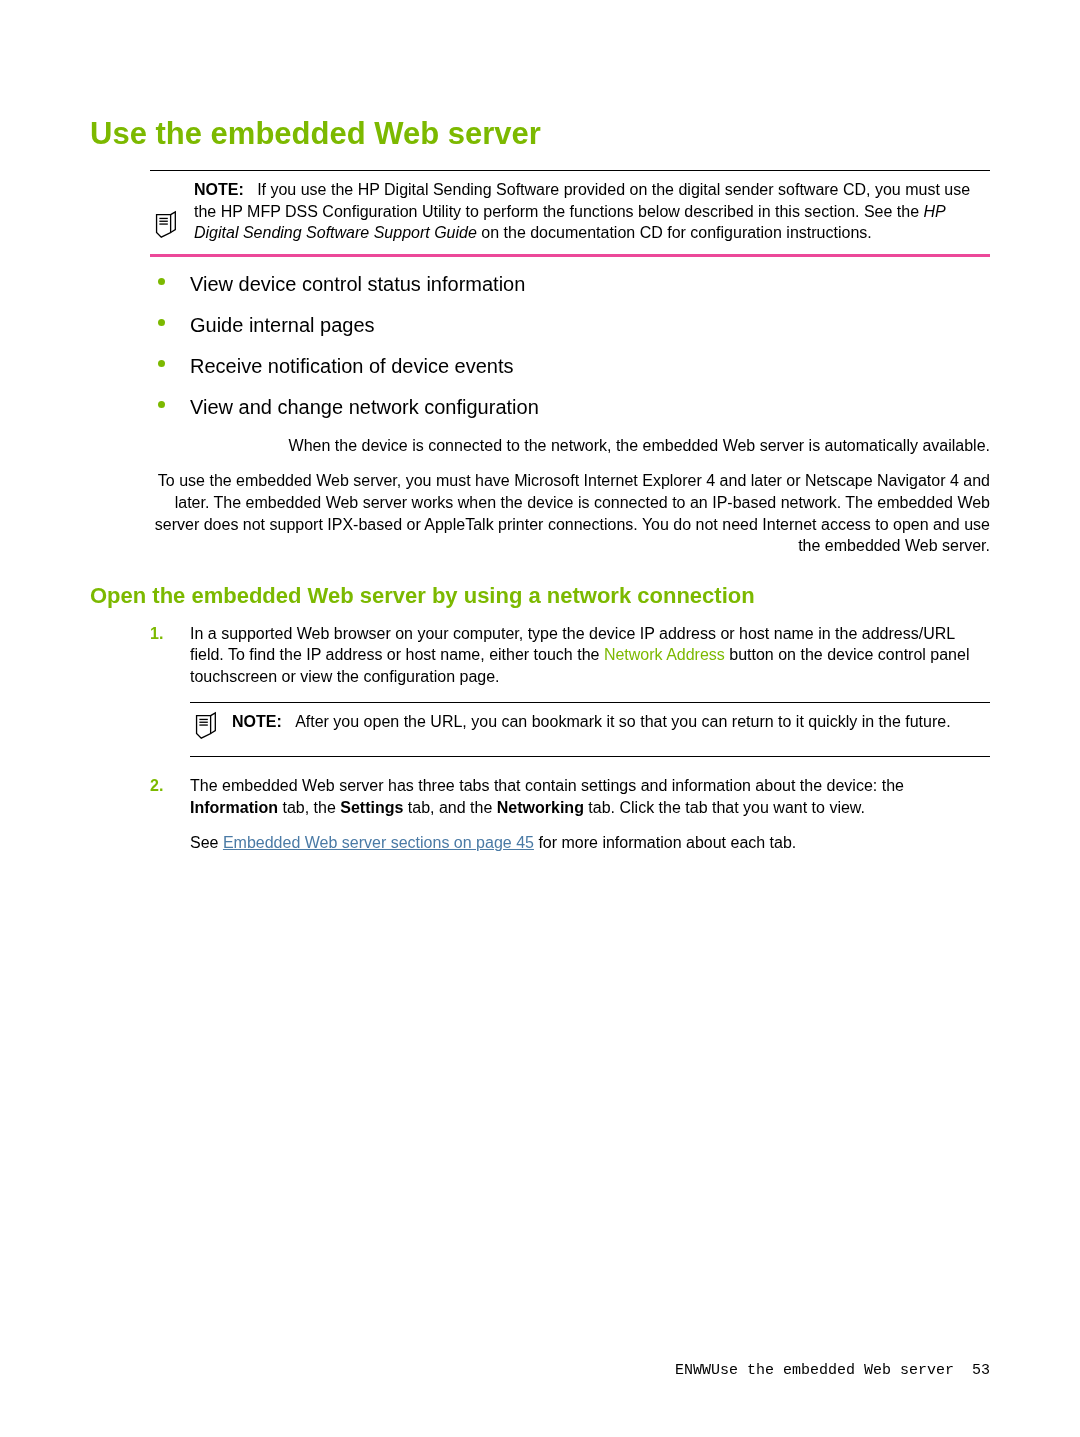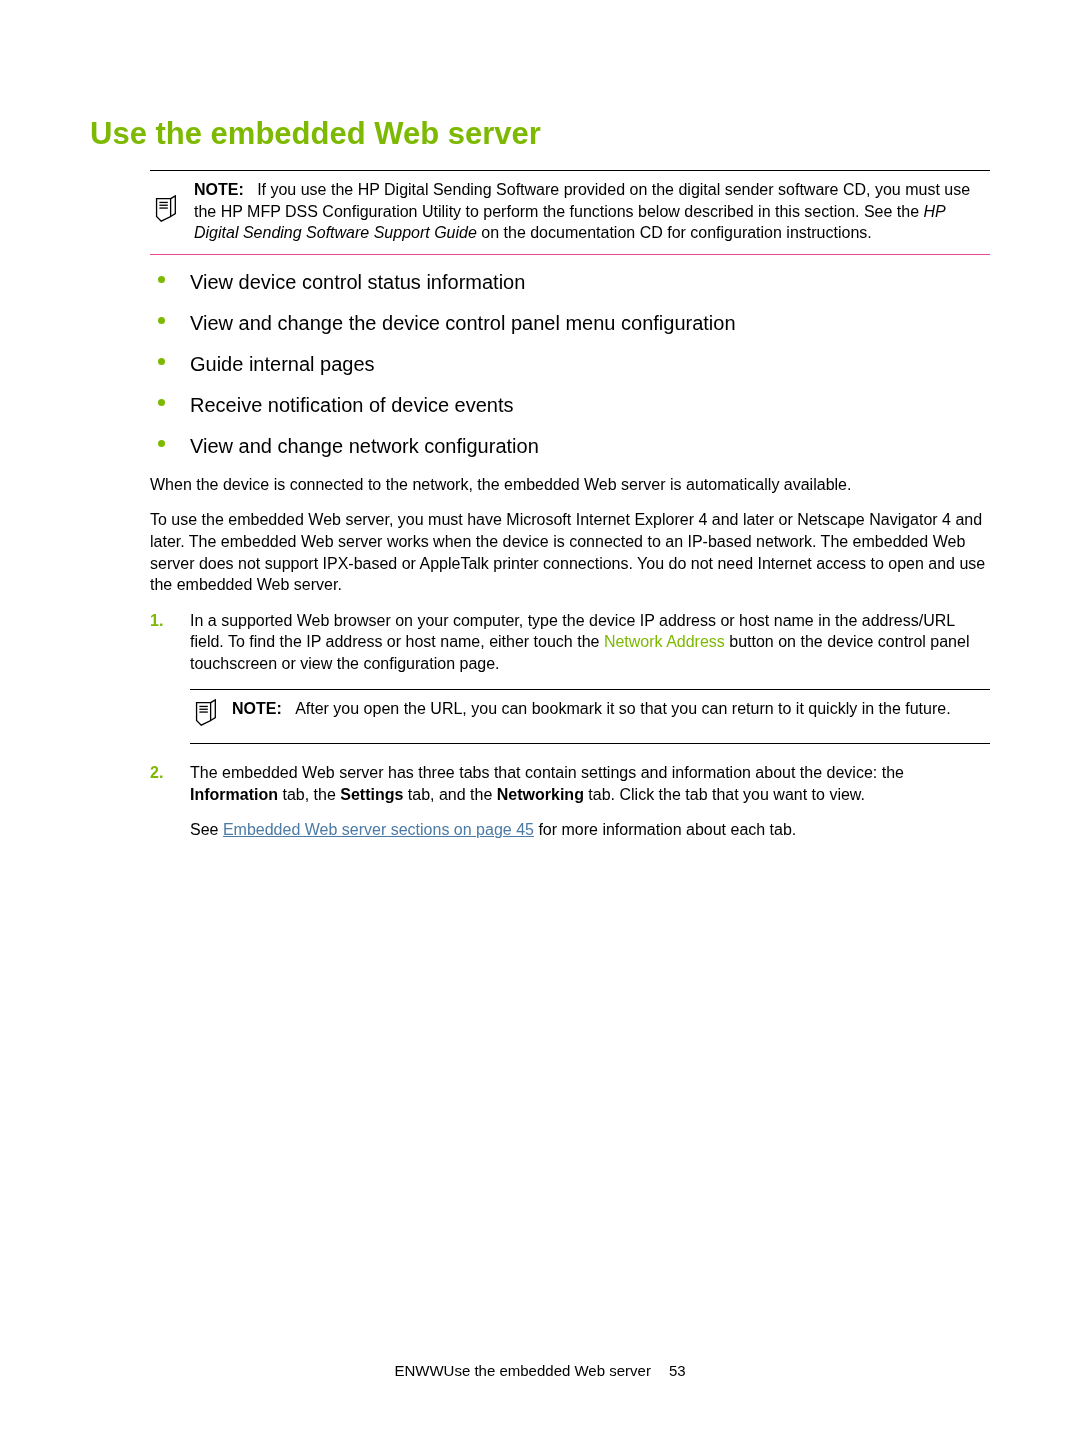--- a/index.html
+++ b/index.html
@@ -18,24 +18,24 @@
   }
   h1.title {
     color: #7cb900;
     font-size: 31px;
     font-weight: bold;
     margin: 0 0 18px 0;
   }
   .note-box {
     margin-left: 60px;
     border-top: 1px solid #000;
-    border-bottom: 1px solid #ec4899;
+    border-bottom: 3px solid #ec4899;
     padding: 8px 0 10px 0;
     display: flex;
-    align-items: center;
+    align-items: flex-end;
     gap: 14px;
     margin-bottom: 14px;
   }
   .note-icon svg {
     width: 30px;
     height: 30px;
     flex: 0 0 auto;
   }
   .note-text {
     font-size: 16px;
@@ -66,20 +66,21 @@
     top: 7px;
     width: 7px;
     height: 7px;
     background: #7cb900;
     border-radius: 50%;
   }
   .para {
     margin: 14px 0 14px 60px;
     font-size: 16px;
     line-height: 1.35;
+    text-align: right;
   }
   h2.subtitle {
     color: #7cb900;
     font-size: 22px;
     font-weight: bold;
     margin: 26px 0 14px 0;
   }
   ol.steps {
     list-style: none;
     margin: 0 0 0 60px;
@@ -118,22 +119,23 @@
   .link {
     color: #4a7aa5;
     text-decoration: underline;
   }
   .footer {
     position: absolute;
     bottom: 58px;
     left: 90px;
     right: 90px;
     display: flex;
-    justify-content: center;
+    justify-content: flex-end;
     font-size: 15px;
+    font-family: Liberation Mono, monospace;
   }
   .footer .right {
     display: flex;
     gap: 18px;
   }
 </style>
 </head>
 <body>
 
 <div class="page">
@@ -150,29 +152,29 @@
         <line x1="10" y1="15" x2="19" y2="15"></line>
       </svg>
     </span>
     <div class="note-text">
       <span class="label">NOTE:</span>&nbsp;&nbsp;&nbsp;<span>If you use the HP Digital Sending Software provided on the digital sender software CD, you must use the HP MFP DSS Configuration Utility to perform the functions below described in this section. See the </span><span class="italic">HP Digital Sending Software Support Guide</span><span> on the documentation CD for configuration instructions.</span>
     </div>
   </div>
 
   <ul class="bullets">
     <li>View device control status information</li>
-    <li>View and change the device control panel menu configuration</li>
     <li>Guide internal pages</li>
     <li>Receive notification of device events</li>
     <li>View and change network configuration</li>
   </ul>
 
   <p class="para">When the device is connected to the network, the embedded Web server is automatically available.</p>
   <p class="para">To use the embedded Web server, you must have Microsoft Internet Explorer 4 and later or Netscape Navigator 4 and later. The embedded Web server works when the device is connected to an IP-based network. The embedded Web server does not support IPX-based or AppleTalk printer connections. You do not need Internet access to open and use the embedded Web server.</p>
 
+  <h2 class="subtitle">Open the embedded Web server by using a network connection</h2>
 
   <ol class="steps">
     <li>
       <span class="num">1.</span>
       <span>In a supported Web browser on your computer, type the device IP address or host name in the address/URL field. To find the IP address or host name, either touch the </span><span class="inline-green">Network Address</span><span> button on the device control panel touchscreen or view the configuration page.</span>
 
       <div class="inner-note">
         <span class="note-icon">
           <svg viewBox="0 0 32 32" fill="none" stroke="#000" stroke-width="1.4">
             <path d="M7 5 L22 5 L22 24 L12 29 L7 24 Z"></path>

